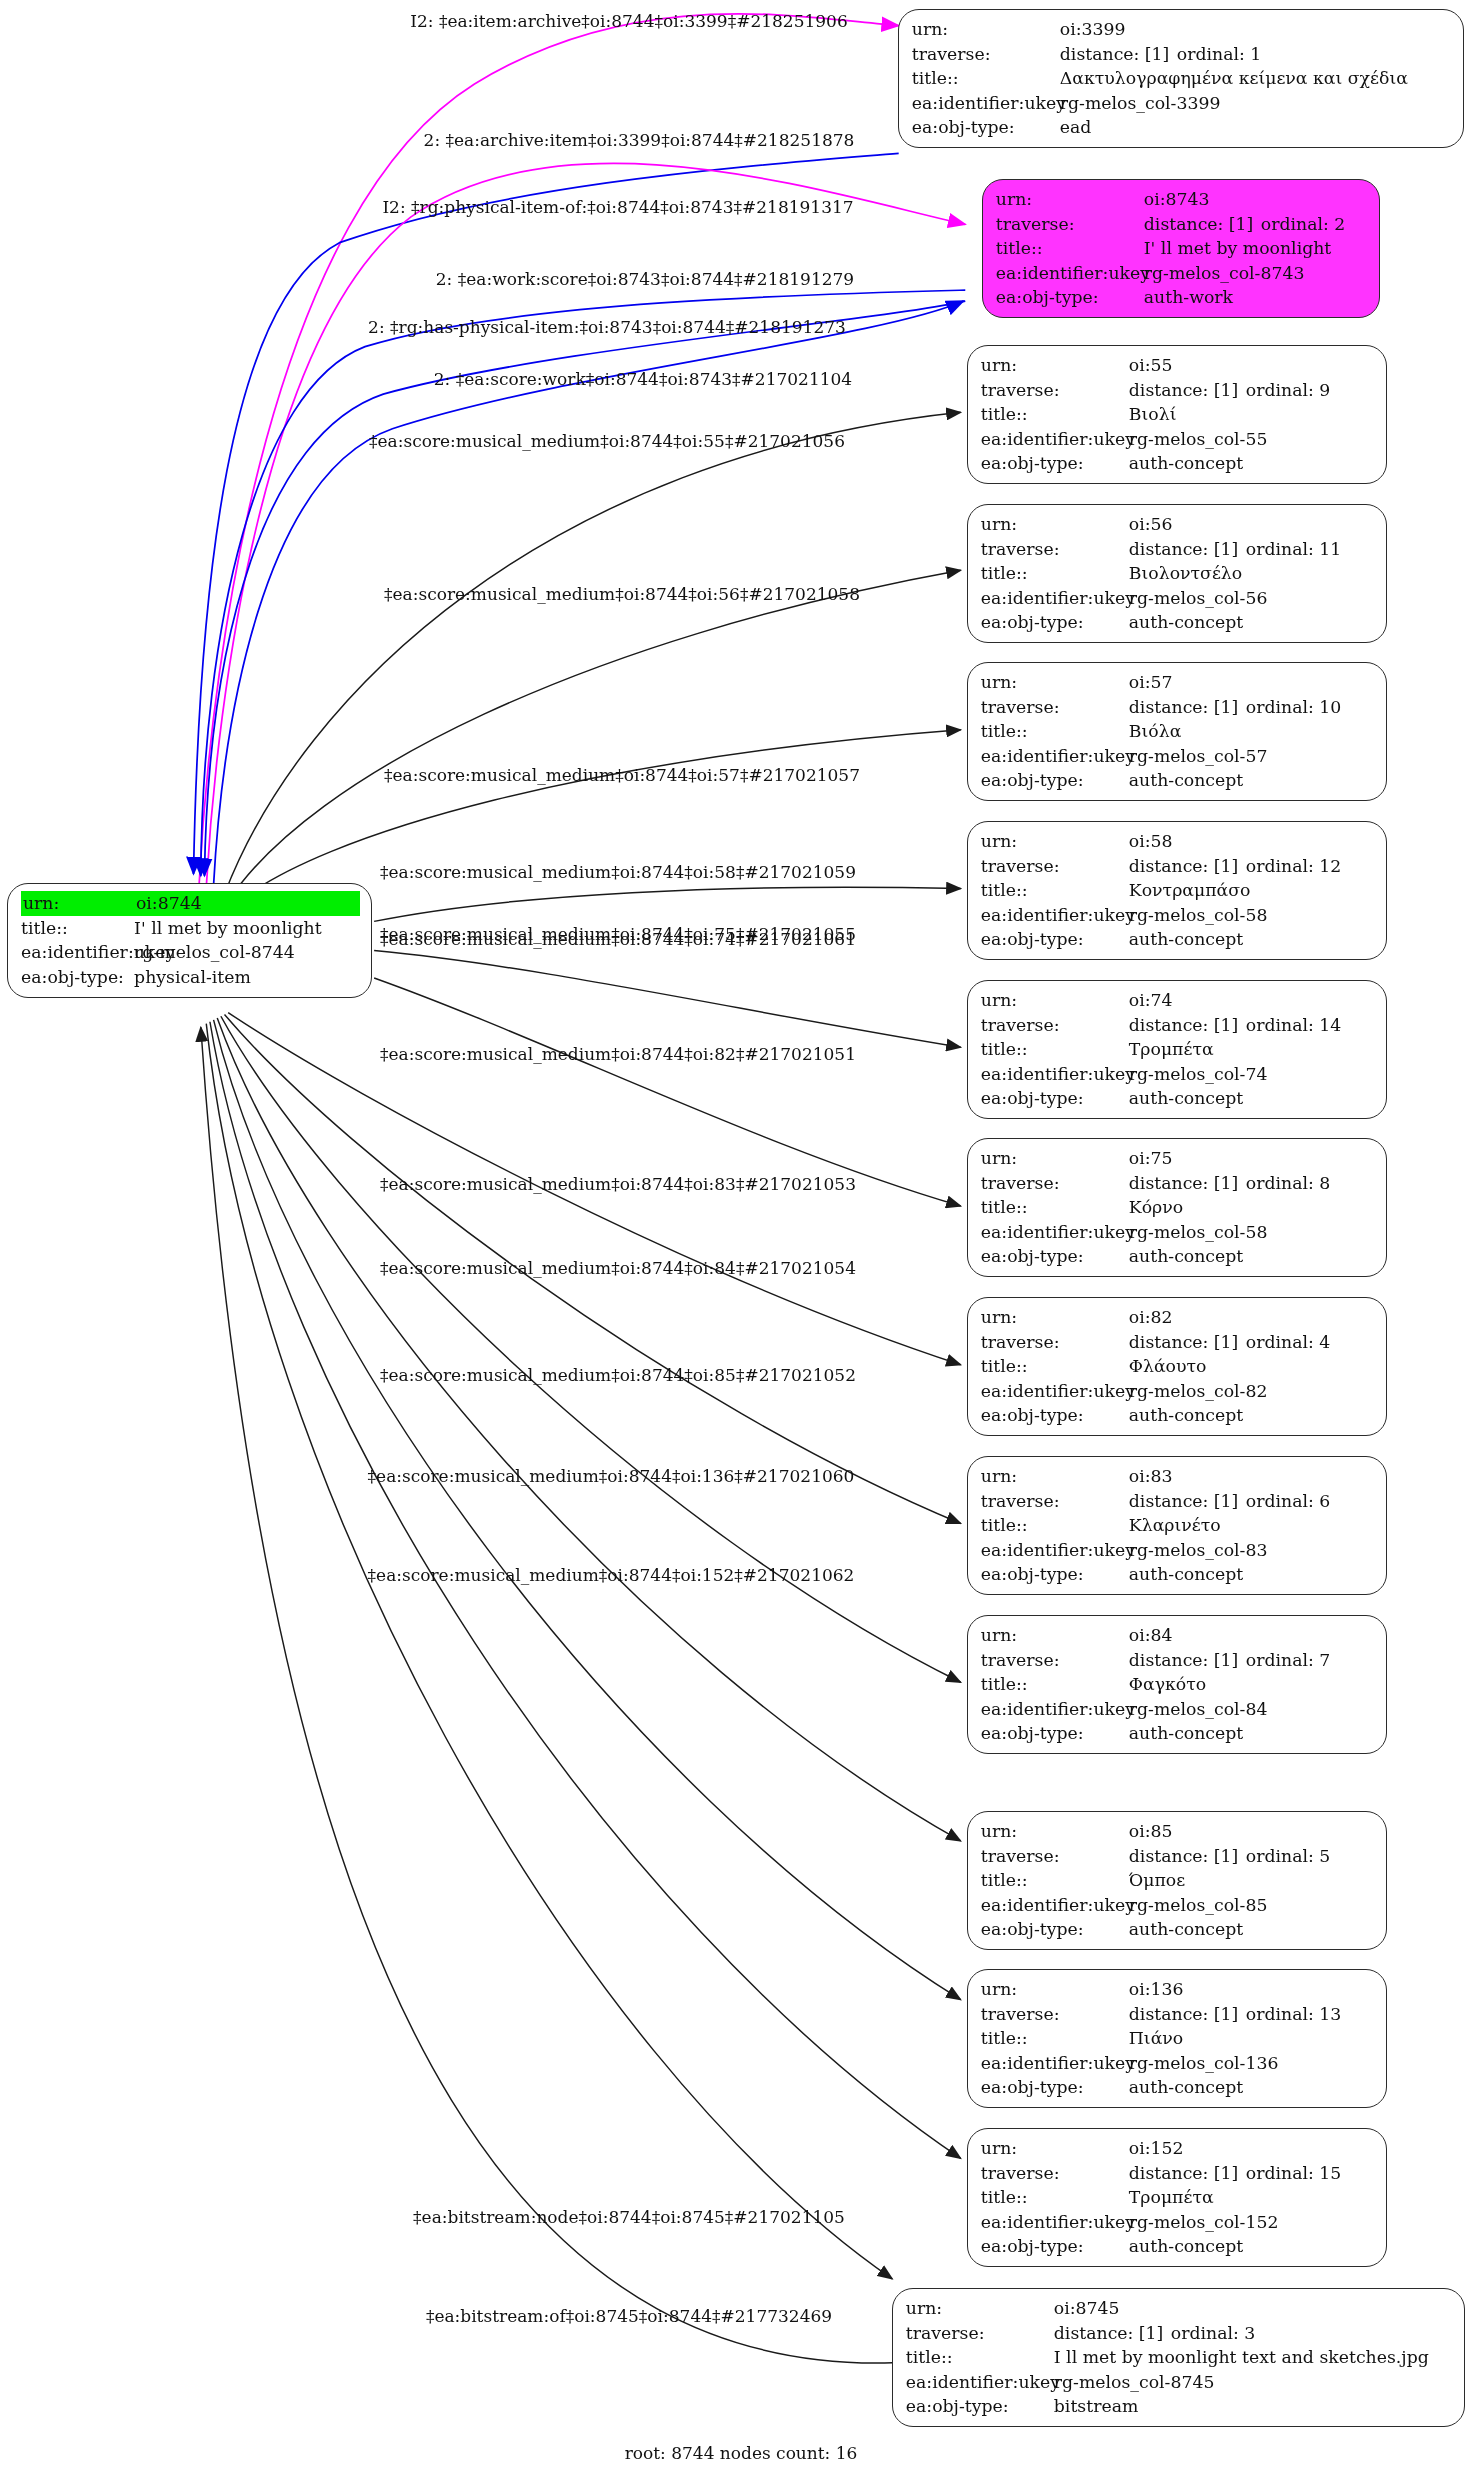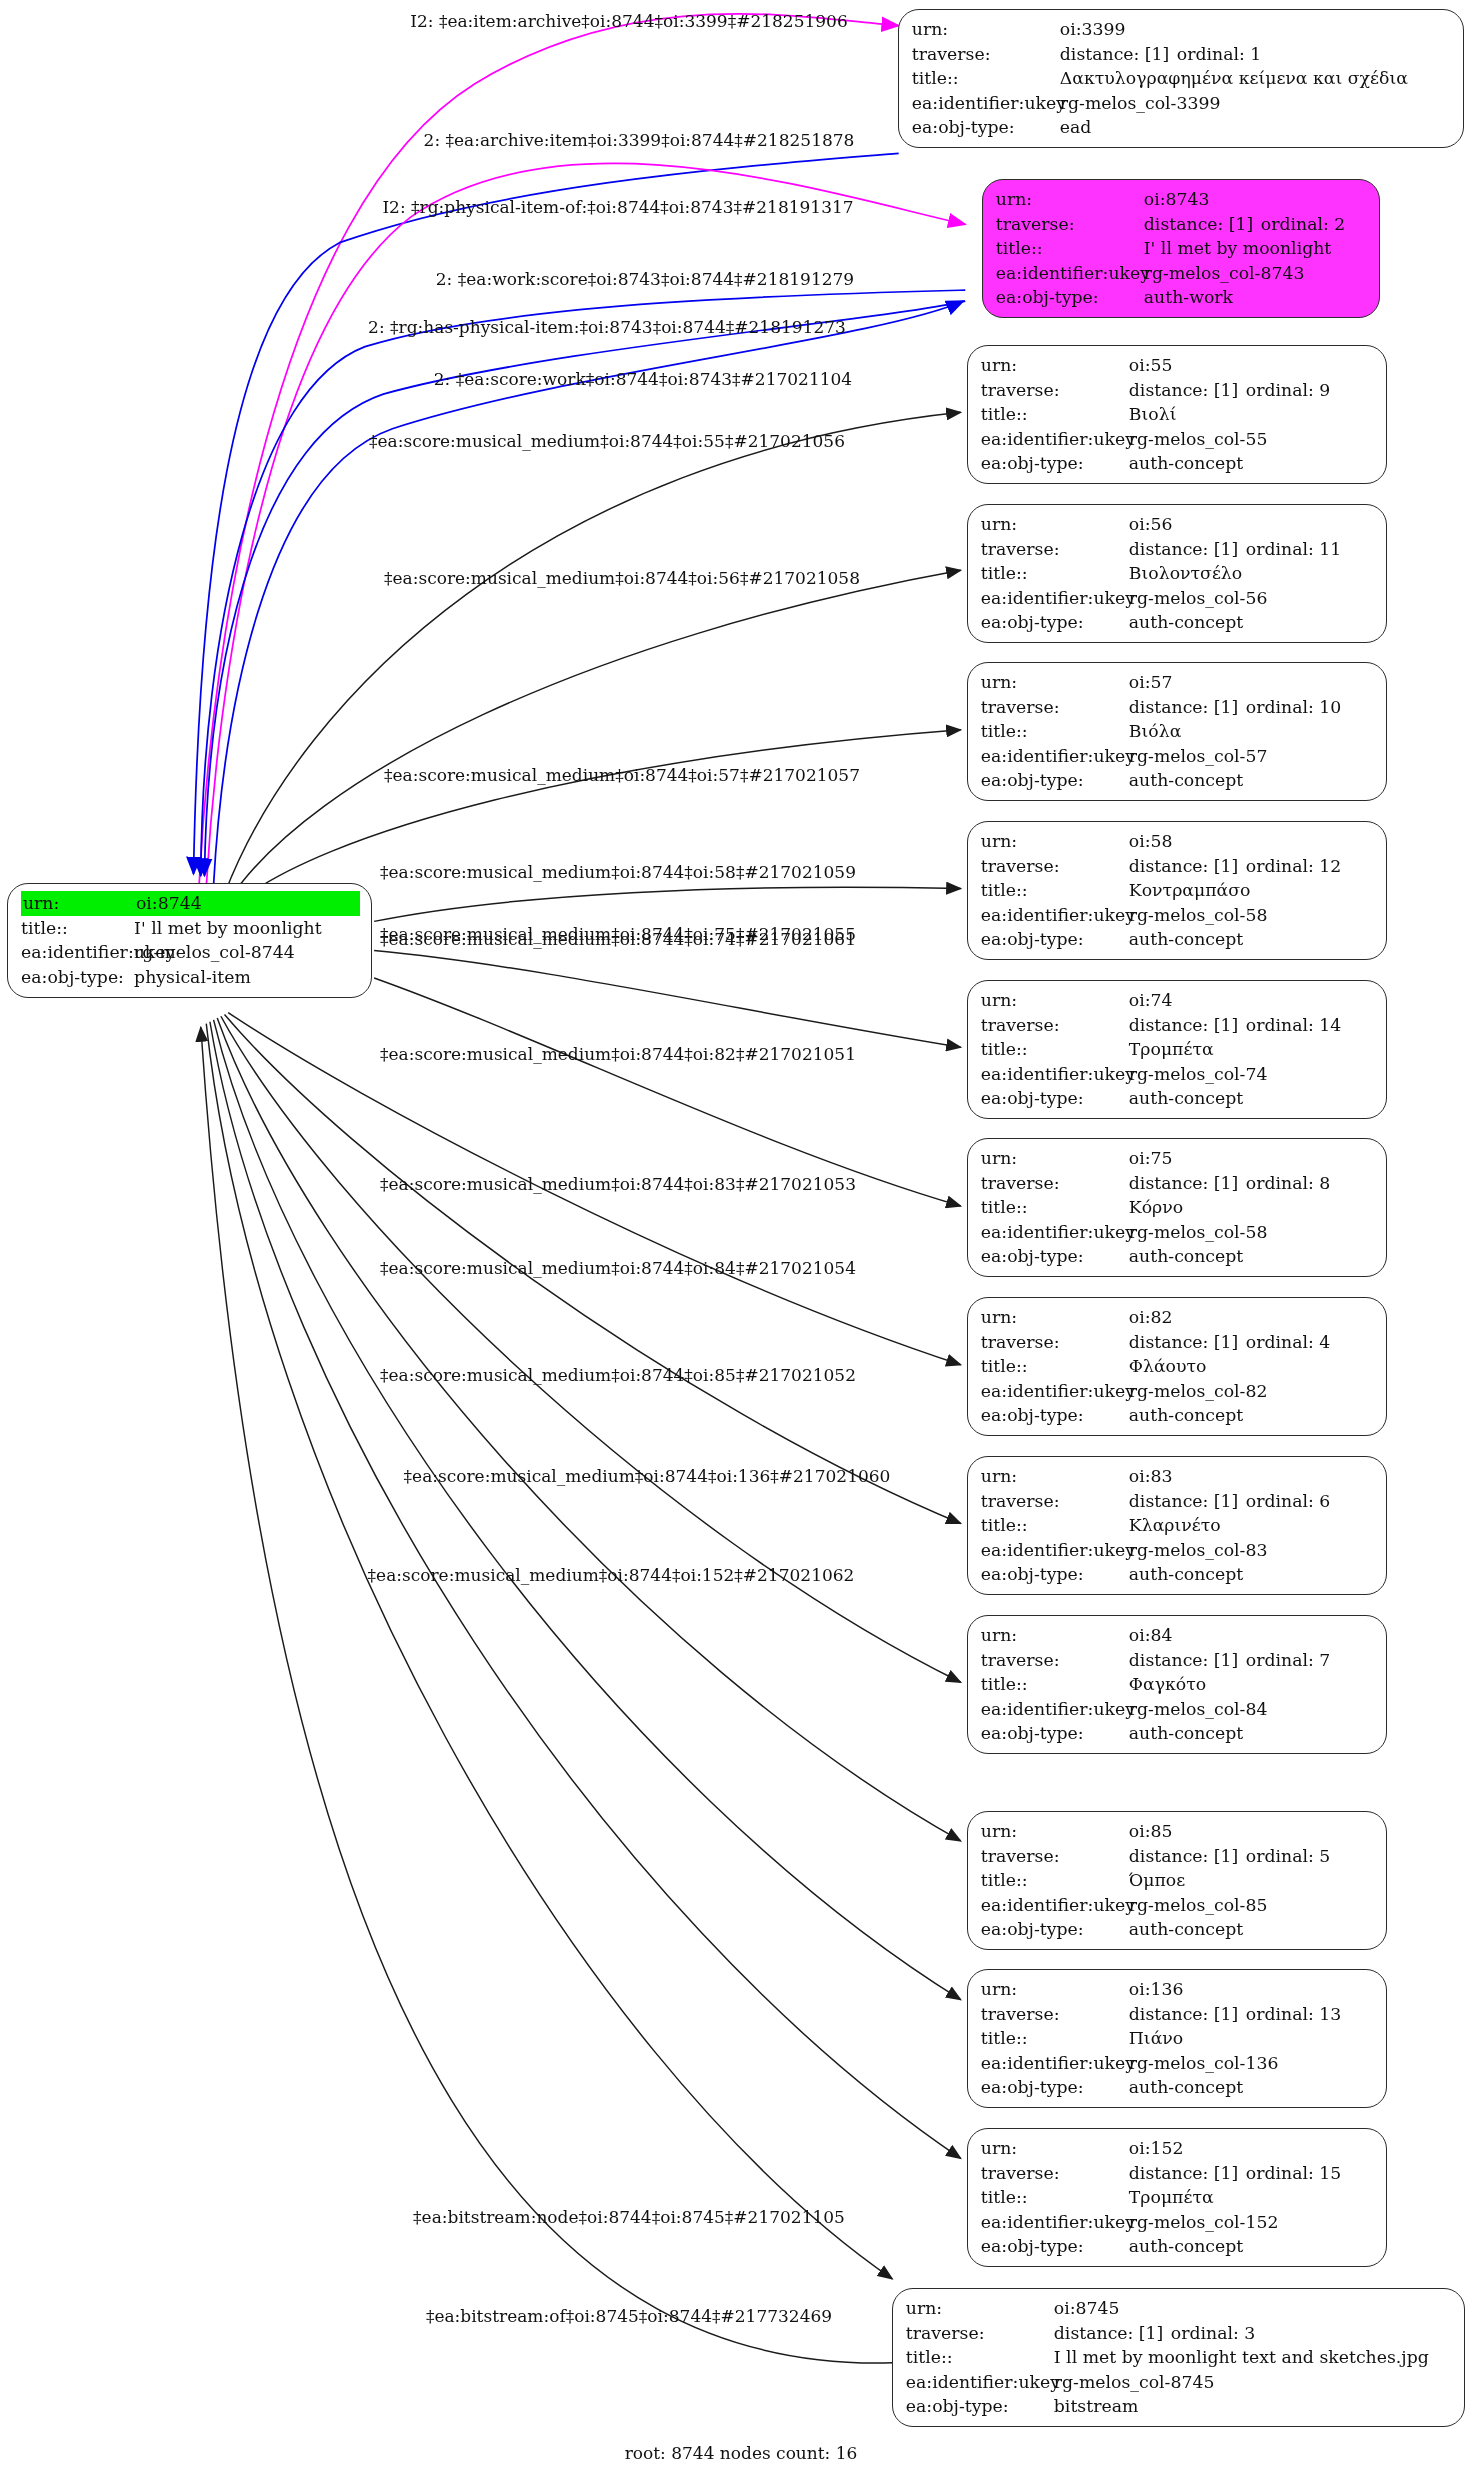--- a/index.html
+++ b/index.html
@@ -436,29 +436,29 @@
       </div>
   </div>
 
   <div class="edge-label" style="left:629px;top:0px;margin-top:11px;">I2: ‡ea:item:archive‡oi:8744‡oi:3399‡#218251906</div>
   <div class="edge-label" style="left:639px;top:130px;">2: ‡ea:archive:item‡oi:3399‡oi:8744‡#218251878</div>
   <div class="edge-label" style="left:618px;top:197px;">I2: ‡rg:physical-item-of:‡oi:8744‡oi:8743‡#218191317</div>
   <div class="edge-label" style="left:645px;top:269px;">2: ‡ea:work:score‡oi:8743‡oi:8744‡#218191279</div>
   <div class="edge-label" style="left:607px;top:317px;">2: ‡rg:has-physical-item:‡oi:8743‡oi:8744‡#218191273</div>
   <div class="edge-label" style="left:643px;top:369px;">2: ‡ea:score:work‡oi:8744‡oi:8743‡#217021104</div>
   <div class="edge-label" style="left:607px;top:431px;">‡ea:score:musical_medium‡oi:8744‡oi:55‡#217021056</div>
-  <div class="edge-label" style="left:622px;top:568px;">‡ea:score:musical_medium‡oi:8744‡oi:56‡#217021058</div>
+  <div class="edge-label" style="left:622px;top:584px;">‡ea:score:musical_medium‡oi:8744‡oi:56‡#217021058</div>
   <div class="edge-label" style="left:622px;top:765px;">‡ea:score:musical_medium‡oi:8744‡oi:57‡#217021057</div>
   <div class="edge-label" style="left:618px;top:862px;">‡ea:score:musical_medium‡oi:8744‡oi:58‡#217021059</div>
   <div class="edge-label" style="left:618px;top:929px;">‡ea:score:musical_medium‡oi:8744‡oi:74‡#217021061</div>
   <div class="edge-label" style="left:618px;top:924px;">‡ea:score:musical_medium‡oi:8744‡oi:75‡#217021055</div>
   <div class="edge-label" style="left:618px;top:1044px;">‡ea:score:musical_medium‡oi:8744‡oi:82‡#217021051</div>
   <div class="edge-label" style="left:618px;top:1174px;">‡ea:score:musical_medium‡oi:8744‡oi:83‡#217021053</div>
   <div class="edge-label" style="left:618px;top:1258px;">‡ea:score:musical_medium‡oi:8744‡oi:84‡#217021054</div>
   <div class="edge-label" style="left:618px;top:1365px;">‡ea:score:musical_medium‡oi:8744‡oi:85‡#217021052</div>
-  <div class="edge-label" style="left:647px;top:1466px;">‡ea:score:musical_medium‡oi:8744‡oi:136‡#217021060</div>
+  <div class="edge-label" style="left:611px;top:1466px;">‡ea:score:musical_medium‡oi:8744‡oi:136‡#217021060</div>
   <div class="edge-label" style="left:611px;top:1565px;">‡ea:score:musical_medium‡oi:8744‡oi:152‡#217021062</div>
   <div class="edge-label" style="left:629px;top:2207px;">‡ea:bitstream:node‡oi:8744‡oi:8745‡#217021105</div>
   <div class="edge-label" style="left:629px;top:2306px;">‡ea:bitstream:of‡oi:8745‡oi:8744‡#217732469</div>
 
   <div class="caption" style="left:741px;top:2443px;">root: 8744 nodes count: 16</div>
 </div>
 
 
 </body></html>

